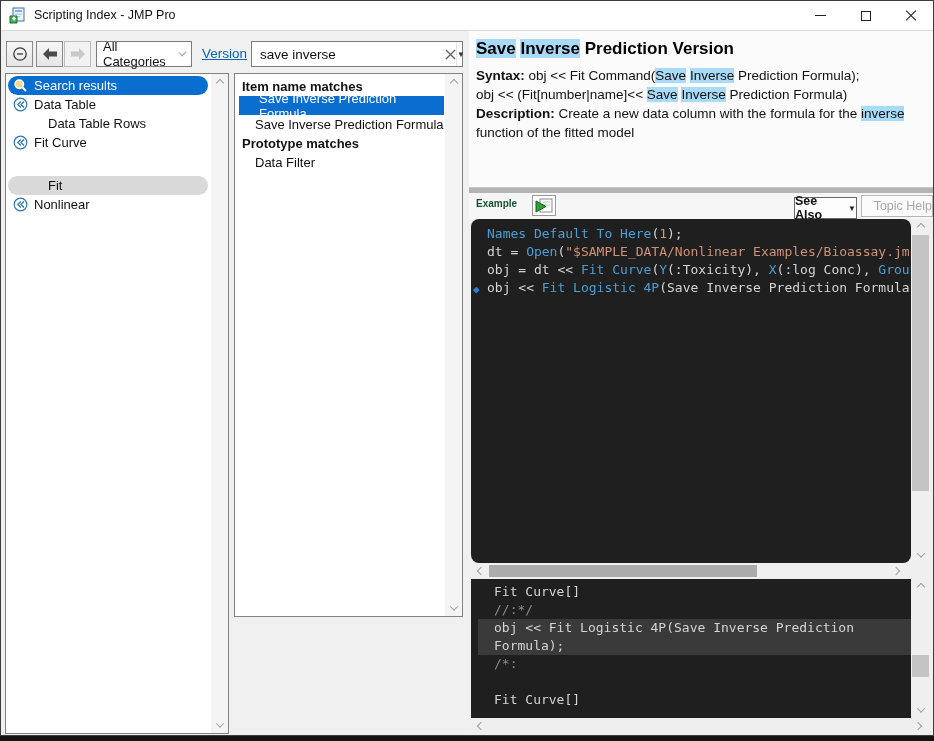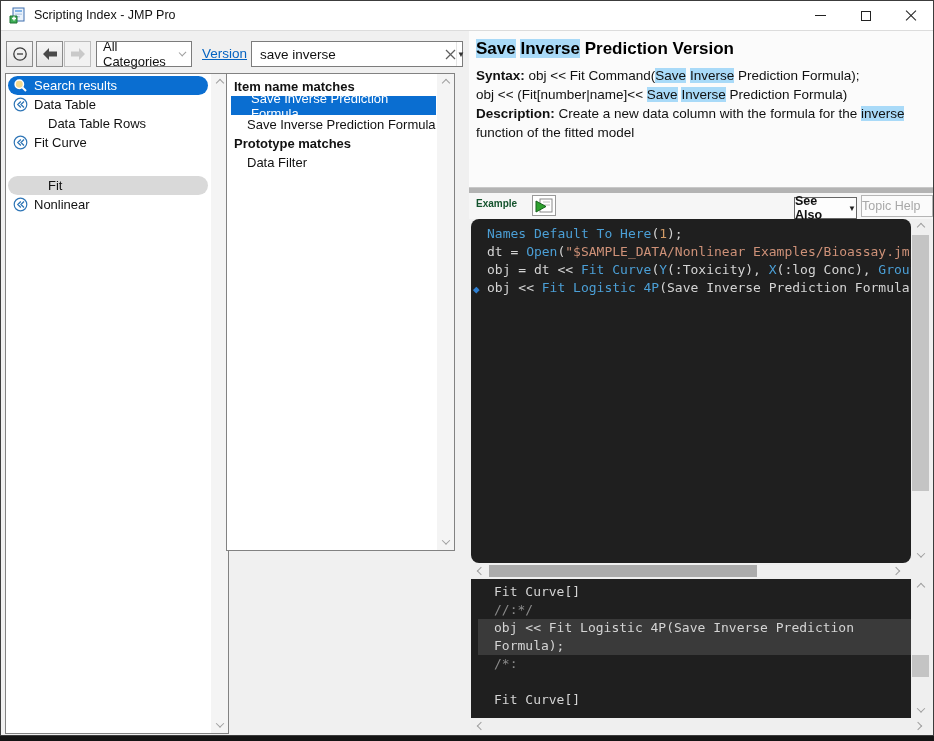--- a/index.html
+++ b/index.html
@@ -42,21 +42,21 @@
   .version-link { position:absolute; left:201px; top:15px; font-size:13.5px; color:#0563c1; text-decoration:underline; }
   .searchbox { position:absolute; left:250px; top:10px; width:212px; height:26px; background:#fff; border:1px solid #7c7c7c;
     display:flex; align-items:center; }
   .search-input { flex:1; border:0; outline:0; font-size:13.5px; font-family:"Liberation Sans",sans-serif; color:#111; padding:0 8px; background:transparent; }
   .search-clear { width:22px; height:100%; display:flex; align-items:center; justify-content:center; }
   .search-drop { width:17px; height:100%; display:flex; align-items:center; justify-content:center; border-left:1px solid #e4e4e4; }
 
   
   .panel { position:absolute; background:#fff; border:1px solid #828282; }
   .tree-panel  { left:4px;  top:72px; width:224px; height:661px; }
-  .list-panel  { left:225px; top:72px; width:229px; height:478px; }
+  .list-panel  { left:233px; top:72px; width:229px; height:544px; }
   .vscroll { position:absolute; right:0; top:0; bottom:0; width:17px; background:#f4f4f4; }
   .vscroll .arr { position:absolute; left:0; width:17px; height:17px; display:flex; align-items:center; justify-content:center; }
   .vscroll .arr.top { top:0; } .vscroll .arr.bot { bottom:0; }
   .vthumb { position:absolute; left:1px; width:15px; background:#c9c9c9; }
 
   .tree-rows { position:absolute; left:0; top:2px; right:18px; }
   .tree-row { height:19px; display:flex; align-items:center; font-size:13px; color:#111; position:relative; margin:0 2px; border-radius:10px; }
   .tree-row .ticon { width:15px; height:15px; margin:0 6px 0 5px; flex:0 0 auto; }
   .tree-row.ind { padding-left:40px; }
   .tree-row.sel { background:#0a6ed1; color:#fff; }
@@ -75,21 +75,21 @@
   .hl { background:var(--hl,#a9daf8); }
   .blabel { font-weight:bold; }
   .splitter { position:absolute; left:468px; top:186px; width:465px; height:6px; background:#b3b3b3; border-top:1px solid #c8c8c8; }
   .example-row { position:absolute; left:468px; top:192px; width:465px; height:26px; background:#f6f6f6; }
   .example-label { position:absolute; left:7px; top:5px; font-size:10px; font-weight:bold; color:#14532d; }
   .run-btn { position:absolute; left:63px; top:2px; width:24px; height:21px; background:#fff; border:1px solid #9a9a9a; display:flex; align-items:center; justify-content:center; }
   .see-also-btn { position:absolute; left:325px; top:4px; width:63px; height:22px; border:1px solid #666; background:#fdfdfd;
     font-size:12.5px; color:#111; display:flex; align-items:center; justify-content:flex-start; gap:4px;font-weight:bold; }
   .see-also-btn .tri { font-size:8px; color:#222; }
   .topic-help-btn { position:absolute; left:392px; top:2px; width:72px; height:22px; border:1px solid #b5b5b5; background:#fbfbfb;
-    font-size:12.5px; color:#a8a8a8; display:flex; align-items:center; justify-content:flex-start; }
+    font-size:12.5px; color:#a8a8a8; display:flex; align-items:center; justify-content:flex-end; }
 
   
   .editor { position:absolute; left:470px; top:218px; width:440px; height:344px; background:var(--edbg,#1f1f1f);
     font-family:"DejaVu Sans Mono", monospace; font-size:13px; line-height:18px; padding:6px 0 0 0; overflow:hidden;border-radius:8px; }
   .code-line { white-space:pre; height:18px; padding-left:16px; position:relative; }
   .marker { position:absolute; left:2px; top:2px; color:#2f7fd0; font-size:11px; }
   .tk-kw { color:var(--kw,#4b9fd6); } .tk-pl { color:var(--pl,#d4d4d4); }
   .tk-str { color:var(--str,#ce9178); } .tk-num { color:var(--num,#d19a66); }
   .tk-cm { color:var(--cm,#8a8a8a); }
 

